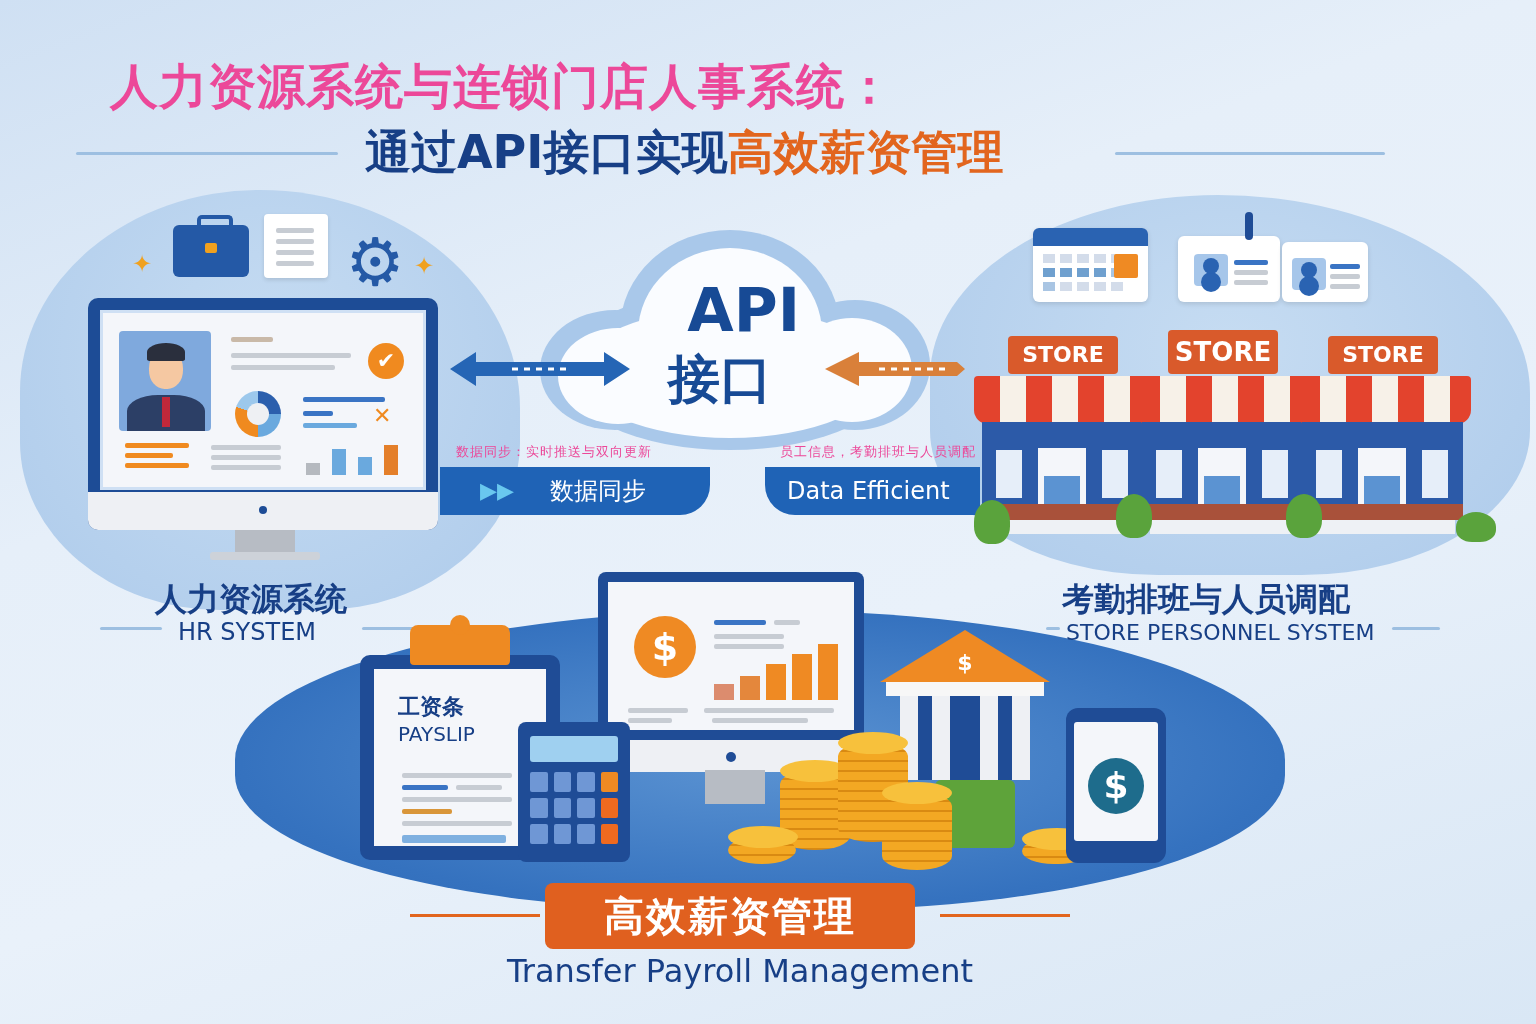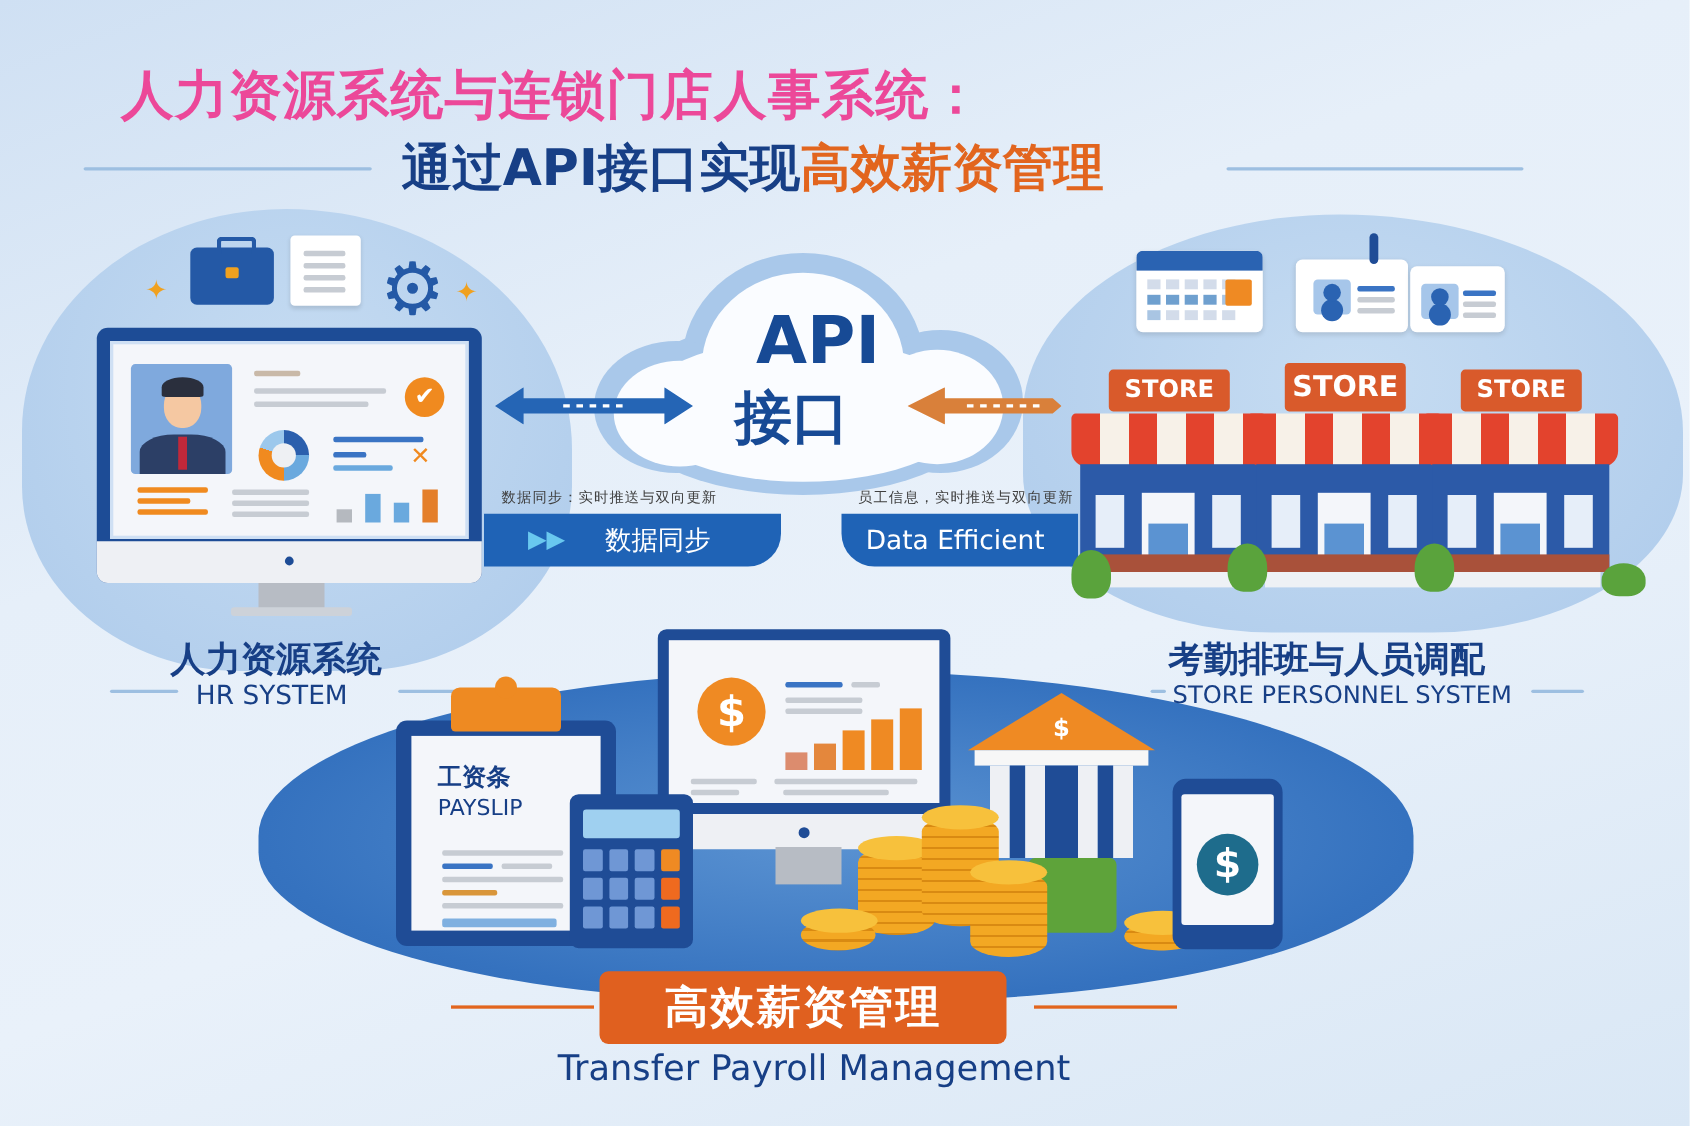--- a/index.html
+++ b/index.html
@@ -65,21 +65,21 @@
   .api-text { left: 640px; top: 275px; width: 160px; text-align:right; font-size: 60px; font-weight:bold; color:#174a95; }
   .api-sub { left: 640px; top: 345px; width: 160px; text-align:center; font-size: 52px; font-weight:bold; color:#174a95; }
 
   .arrow-left { left: 450px; top: 352px; width: 180px; height: 34px; }
   .arrow-right { left: 825px; top: 352px; width: 140px; height: 34px; }
 
   
   .ribbon { height: 48px; background:#1f63b6; color:#fff; font-size:24px; line-height:48px; }
   .ribbon-left { left: 440px; top: 467px; width: 270px; border-radius: 0 0 30px 0; padding-left: 110px; }
   .ribbon-right { left: 765px; top: 467px; width: 215px; border-radius: 0 0 0 30px; padding-left: 22px; }
-  .ribbon-note { font-size: 13px; color:#404040; letter-spacing:1px; white-space:nowrap; }
+  .ribbon-note { font-size: 13px; color:#ec4899; letter-spacing:1px; white-space:nowrap; }
   .chev { position:absolute; left: 40px; top: 12px; color:#69c8ef; font-size:22px; line-height:24px; }
 
   
   .calendar { left: 1033px; top: 228px; width: 115px; height: 74px; background:#fff; border-radius:6px; overflow:hidden; box-shadow:0 2px 5px rgba(0,0,0,.12);}
   .calendar .top { height: 18px; background:#2a63b2; }
   .idcard { background:#fff; border-radius:6px; box-shadow:0 2px 5px rgba(0,0,0,.12); }
   .idcard .pic { position:absolute; left:16px; top:18px; width:34px; height:32px; background:#a6c6ea; border-radius:4px; }
   .idcard .pic::after { content:""; position:absolute; left:9px; top:4px; width:16px; height:16px; border-radius:50%; background:#2a63b2; box-shadow: 0 16px 0 2px #2a63b2; }
 
   
@@ -220,21 +220,21 @@
 <svg class="abs arrow-right" viewBox="0 0 140 34">
   <polygon points="0,17 34,0 34,10 132,10 140,17 132,24 34,24 34,34" fill="#d9803a"></polygon>
   <line x1="54" y1="17" x2="120" y2="17" stroke="#fff" stroke-width="3" stroke-dasharray="6 6"></line>
 </svg>
 
 <div class="abs ribbon-note" style="left:456px; top:443px;">数据同步：实时推送与双向更新</div>
 <div class="abs ribbon ribbon-left">
   <span class="chev">▶▶</span>
   <span>数据同步</span>
 </div>
-<div class="abs ribbon-note" style="left:780px; top:443px;">员工信息，实时推送与双向更新</div>
+<div class="abs ribbon-note" style="left:780px; top:443px;">员工信息，考勤排班与人员调配</div>
 <div class="abs ribbon ribbon-right">
   <span>Data Efficient</span>
 </div>
 
 <div class="abs calendar">
   <div class="top"></div>
   <div style="display:grid; grid-template-columns:repeat(5,12px); gap:5px; padding:8px 10px;">
     <div style="height:9px;background:#d3dcea"></div>
       <div style="height:9px;background:#d3dcea"></div>
       <div style="height:9px;background:#d3dcea"></div>

